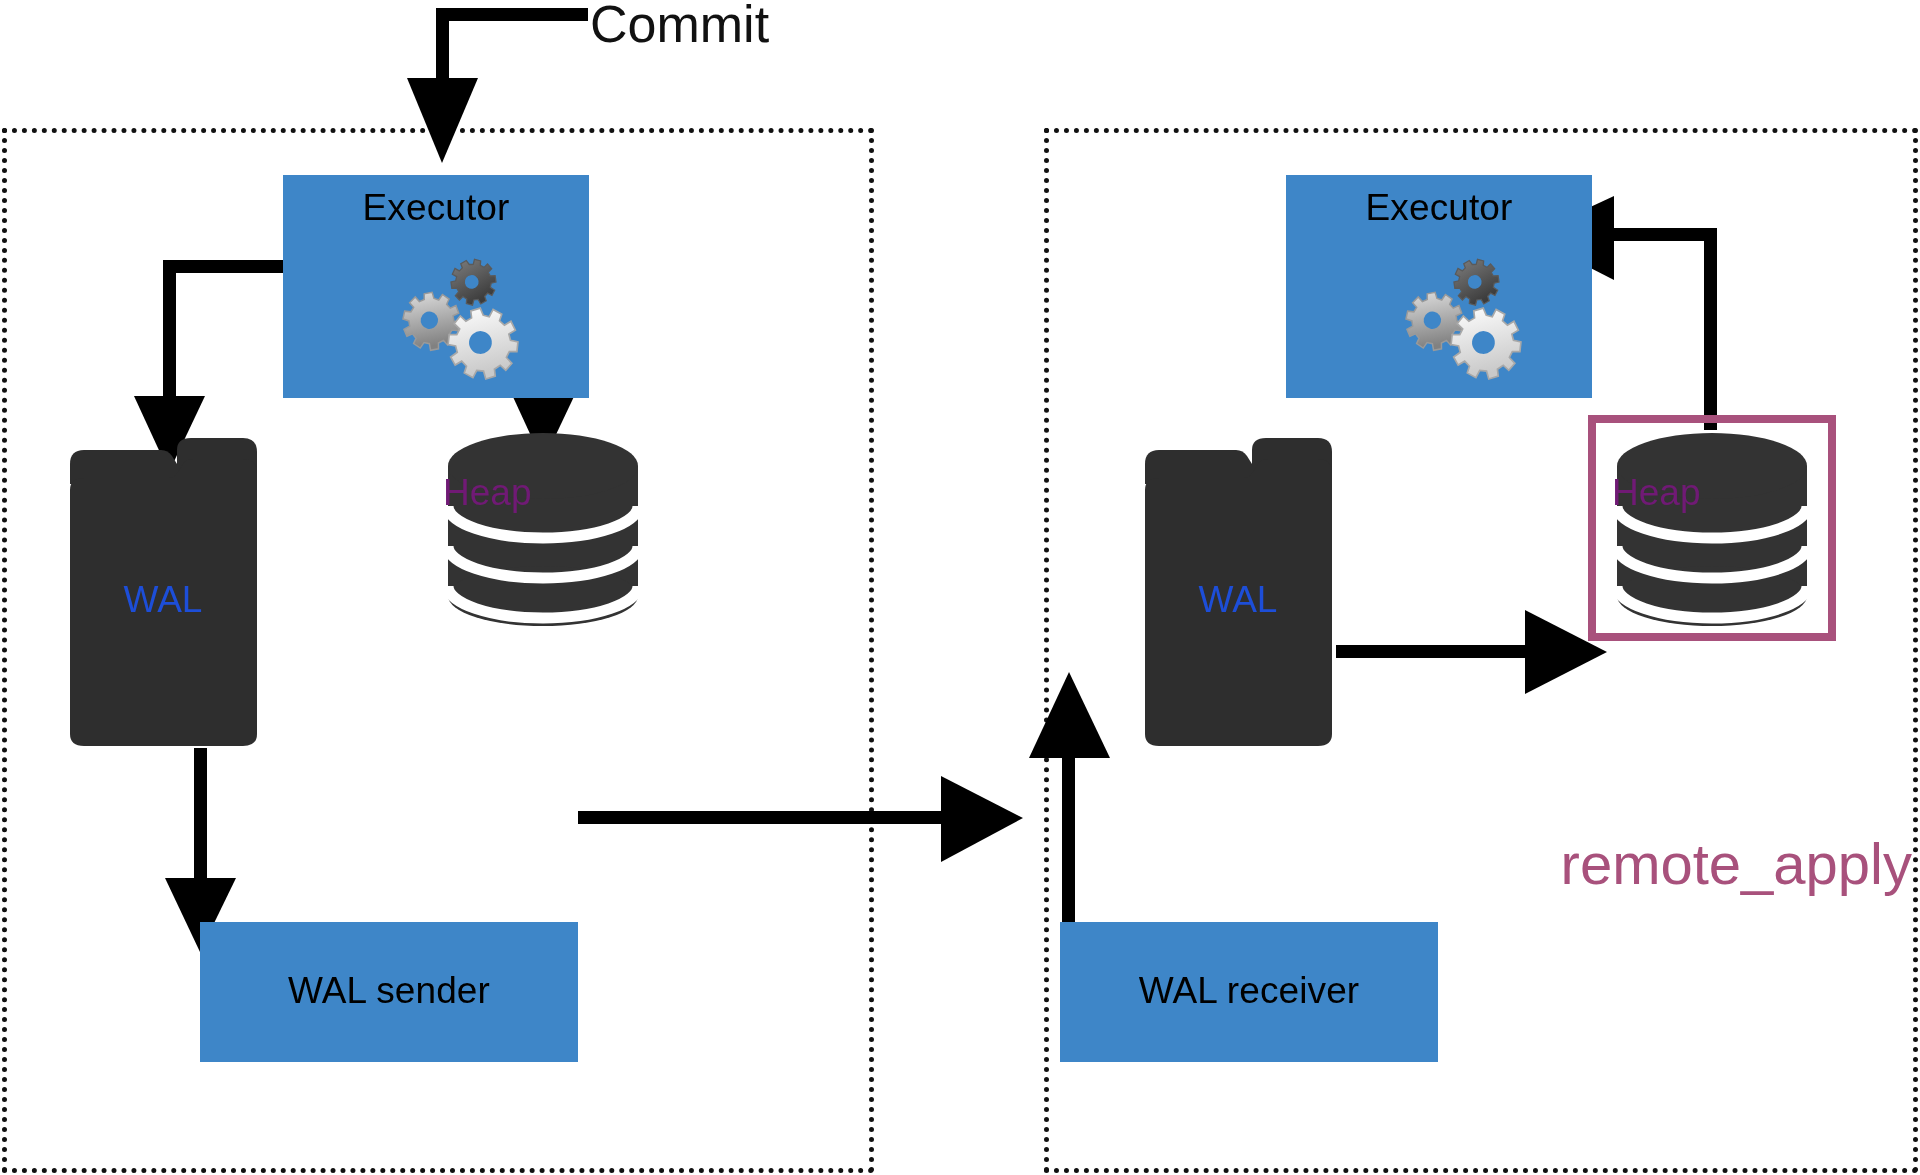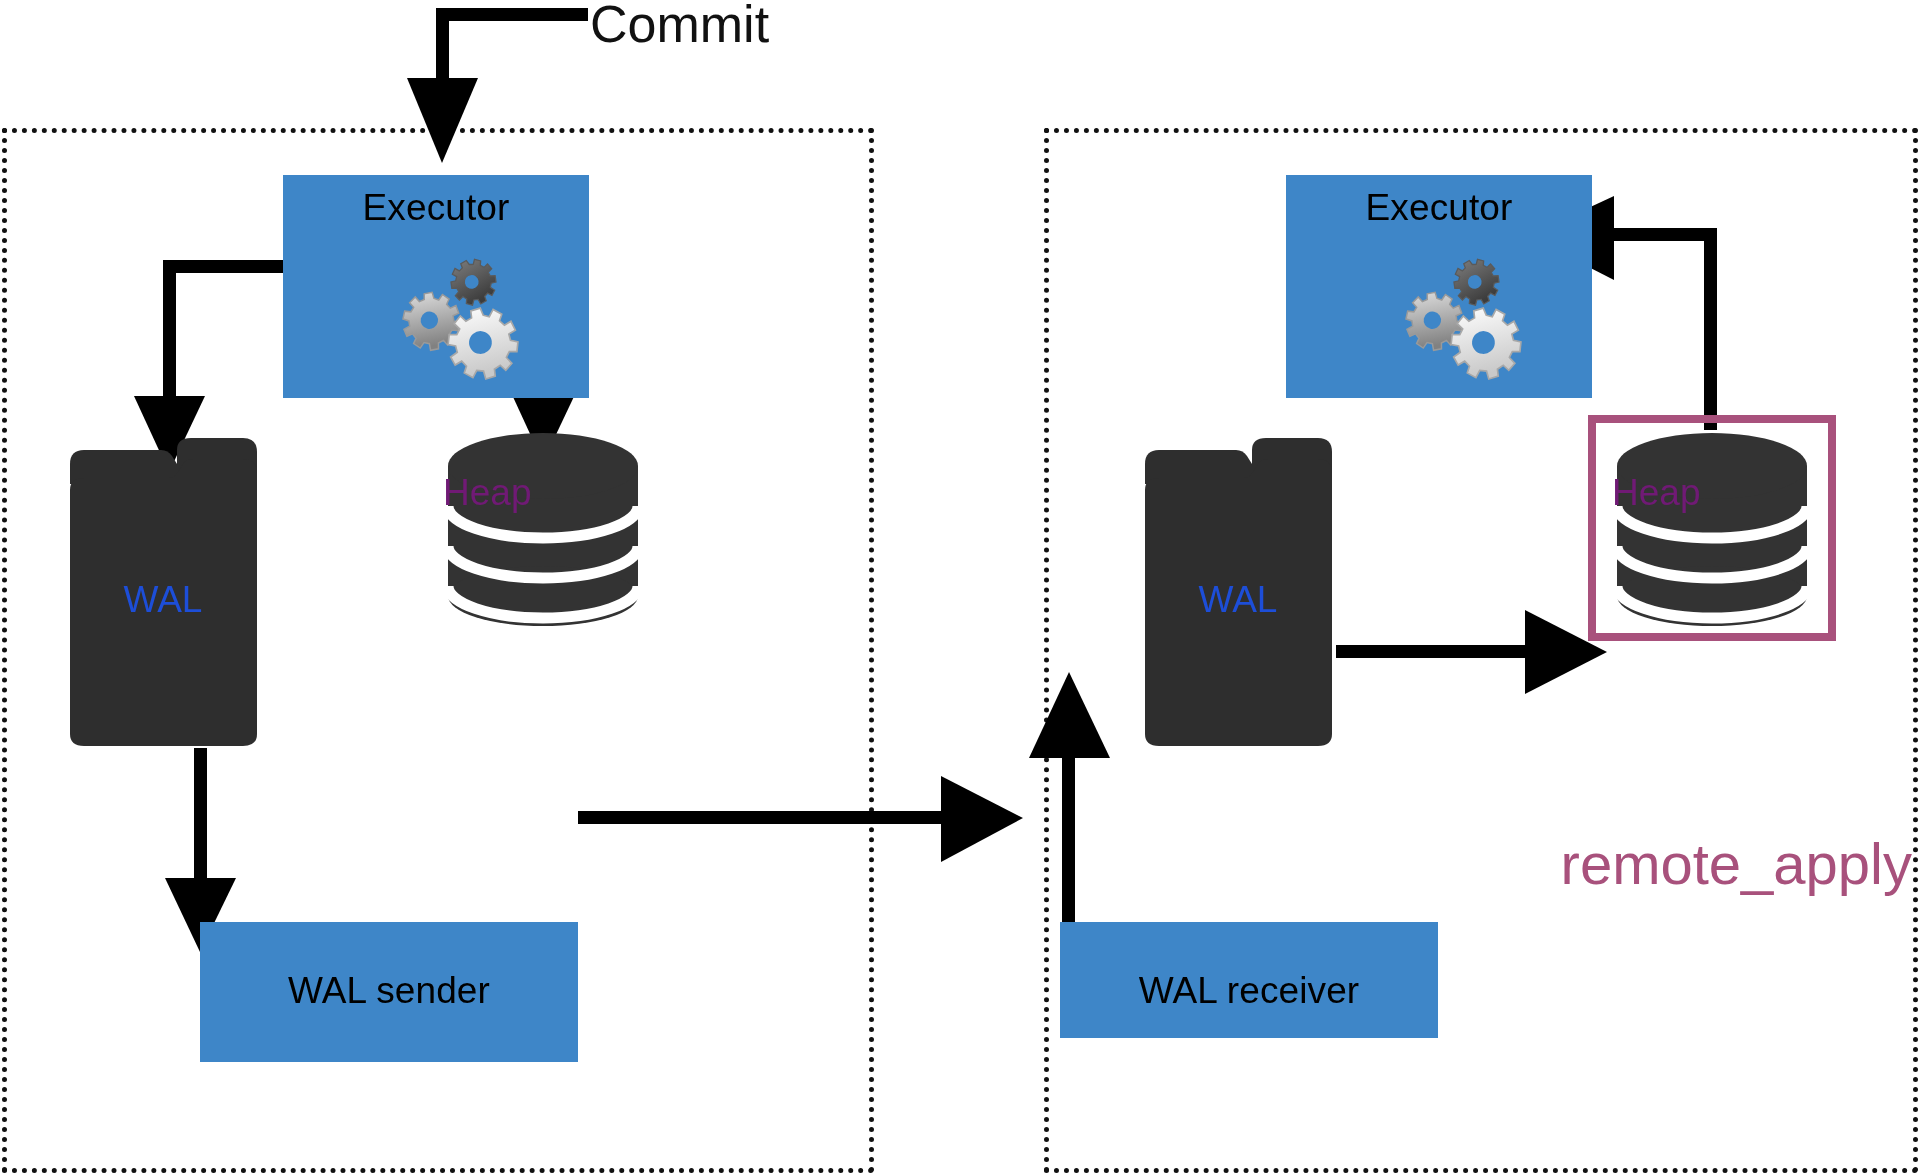--- a/index.html
+++ b/index.html
@@ -42,21 +42,21 @@
     line-height:1.05;
     letter-spacing:.1px;
     white-space:nowrap;
   }
 
   #exec-primary{ left:283px; top:175px; width:306px; height:223px; }
   #exec-standby{ left:1286px;top:175px; width:306px; height:223px; }
   .exec .blabel{ top:14px; }
 
   #wal-sender  { left:200px;  top:922px; width:378px; height:140px; }
-  #wal-receiver{ left:1060px; top:922px; width:378px; height:116px; }
+  #wal-receiver{ left:1060px; top:922px; width:378px; height:140px; }
   .wide-blue .blabel{ top:50px; font-size:37px; }
 
   
   .gears{ position:absolute; left:50%; top:62px; width:180px; height:150px;
           transform:translateX(-38%); }
   .gears svg{ width:100%; height:100%; display:block; }
 
   
   .folder{ position:absolute; }
   .folder svg{ display:block; width:100%; height:100%; }

